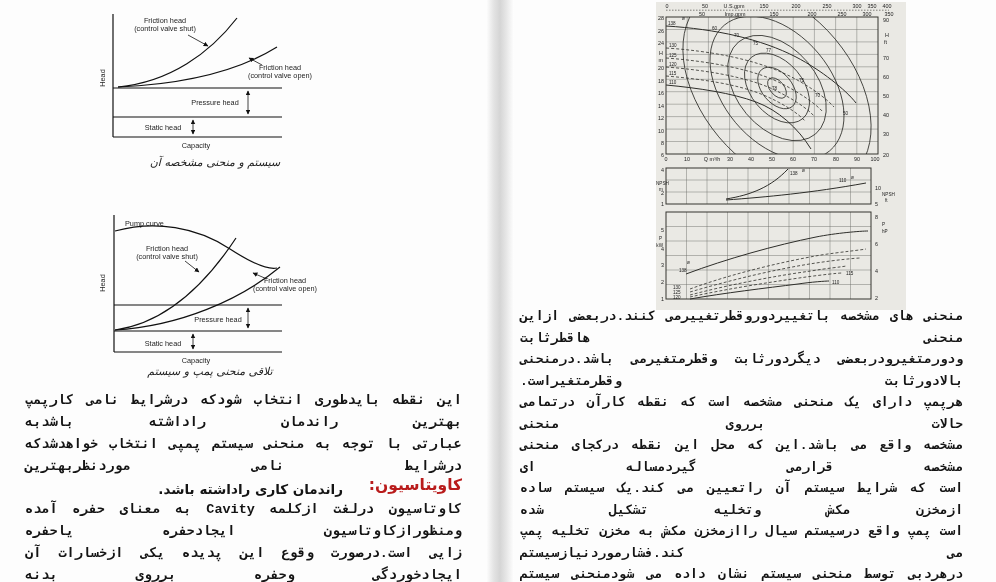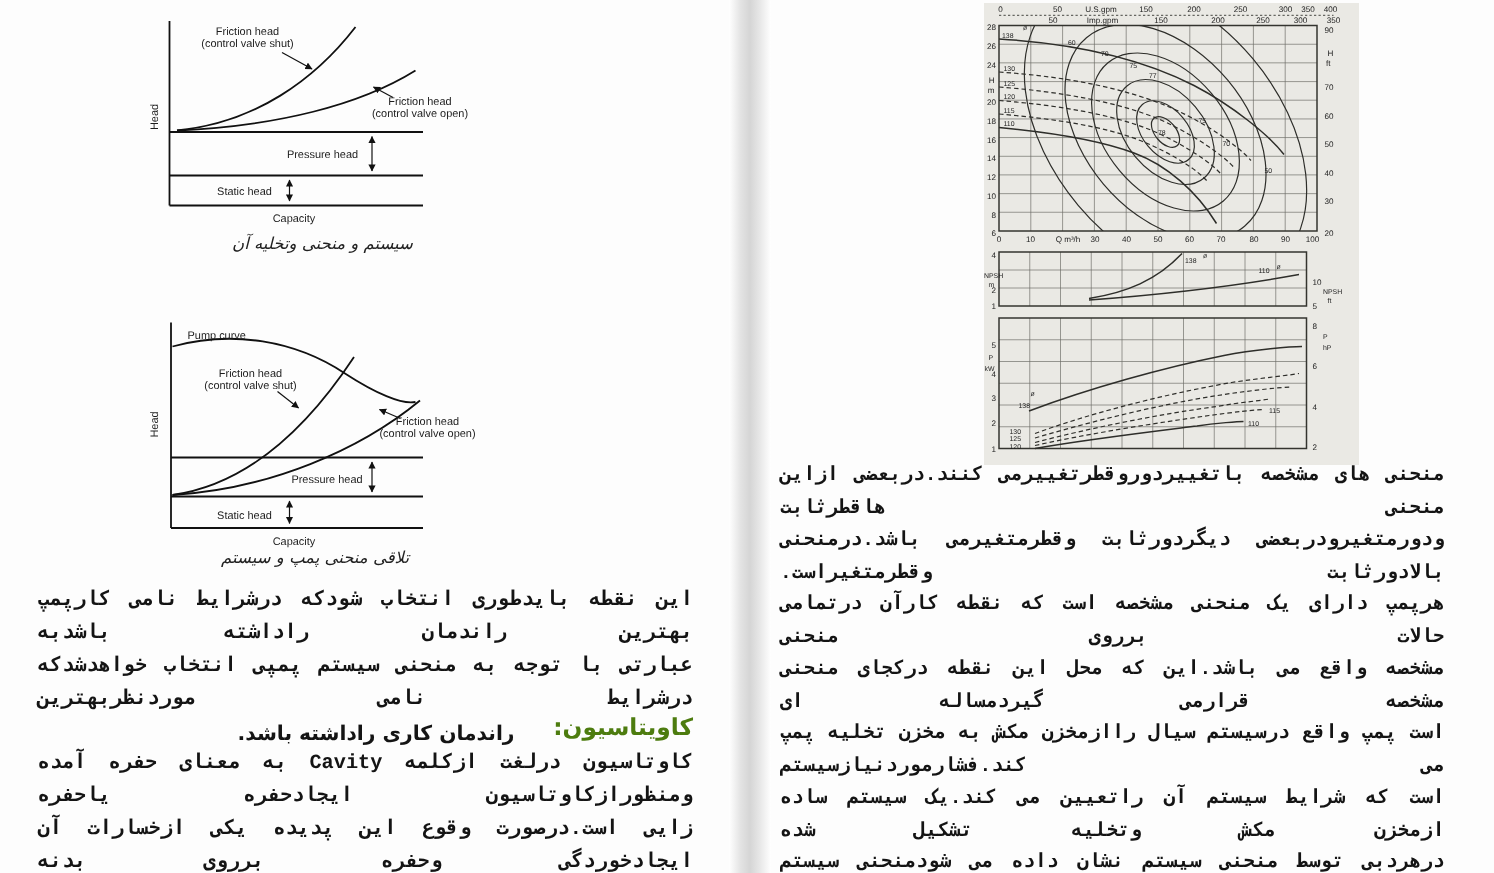--- a/index.html
+++ b/index.html
@@ -12,21 +12,21 @@
   svg text{font-family:"Liberation Sans",sans-serif;fill:#1d1d1d;}
   .fig{position:absolute;}
   .fig text{font-size:7.3px;}
   .caption{position:absolute;direction:rtl;text-align:center;font-size:11px;font-style:italic;color:#222;
     font-family:"DejaVu Sans",sans-serif;}
   .rtl-par{position:absolute;direction:rtl;color:#141414;font-weight:600;}
   .lp{left:25px;width:437px;font-size:13.5px;line-height:22px;}
   .rp{left:6px;width:443px;font-size:13px;line-height:21.5px;}
   .jl{text-align:justify;text-align-last:justify;font-family:Liberation Mono, monospace;}
   .al-r119{text-align:right;padding-right:119px;}
-  .heading{position:absolute;direction:rtl;right:24px;font-size:15.5px;font-weight:bold;color:#4d7c0f;}
+  .heading{position:absolute;direction:rtl;right:24px;font-size:15.5px;font-weight:bold;color:#b91c1c;}
   .scanchart{position:absolute;left:142px;top:2px;width:250px;height:308px;}
   .scanchart svg{display:block;}
   .ct{font-size:5.4px;}
   .t4{font-size:4.6px;}
   .gridline{stroke:#6b6b66;stroke-width:0.45;}
   .pborder{fill:none;stroke:#34342f;stroke-width:1;}
   .curve{fill:none;stroke:#2e2e2a;stroke-width:1;}
   .curved{fill:none;stroke:#2e2e2a;stroke-width:0.8;stroke-dasharray:3,2;}
   .eff{fill:none;stroke:#2e2e2a;stroke-width:0.8;}
   .figline{fill:none;stroke:#111;stroke-width:1.2;}
@@ -55,21 +55,21 @@
       <line class="figthin" x1="108" y1="112" x2="108" y2="126" marker-start="url(#ah)" marker-end="url(#ah)"></line>
       <text x="80" y="15" text-anchor="middle">Friction head</text>
       <text x="80" y="23" text-anchor="middle">(control valve shut)</text>
       <text x="195" y="62" text-anchor="middle">Friction head</text>
       <text x="195" y="70" text-anchor="middle">(control valve open)</text>
       <text x="130" y="97" text-anchor="middle">Pressure head</text>
       <text x="78" y="122" text-anchor="middle">Static head</text>
       <text x="111" y="140" text-anchor="middle">Capacity</text>
       <text x="20" y="70" text-anchor="middle" transform="rotate(-90 20 70)">Head</text>
     </svg>
-    <div class="caption" style="left:110px;top:156px;width:210px;">سیستم و منحنی وتخلیه آن</div>
+    <div class="caption" style="left:110px;top:156px;width:210px;">سیستم و منحنی مشخصه آن</div>
 
     <svg class="fig" style="left:85px;top:205px;" width="300" height="175" viewBox="0 0 300 175">
       <path class="figline" d="M29,10 V147"></path>
       <path class="figline" d="M29,100 H197 M29,126 H197 M29,147 H197"></path>
       <path class="figline" d="M30,26 C70,15 112,22 145,44 C165,57 183,65 192,63"></path>
       <path class="figline" d="M30,125 C80,118 120,80 151,33"></path>
       <path class="figline" d="M30,125 C95,121 155,95 195,62"></path>
       <line class="figthin" x1="100" y1="56" x2="114" y2="67" marker-end="url(#ah)"></line>
       <line class="figthin" x1="182" y1="74" x2="168" y2="68" marker-end="url(#ah)"></line>
       <line class="figthin" x1="163" y1="103" x2="163" y2="123" marker-start="url(#ah)" marker-end="url(#ah)"></line>
@@ -285,19 +285,19 @@
           </g>
         </g>
       </svg>
     </div>
 
     <div class="rtl-par rp" style="top:306px;">
       <div class="jl">منحنی های مشخصه باتغییردوروقطرتغییرمی کنند.دربعضی ازاین منحنی هاقطرثابت</div>
       <div class="jl">ودورمتغیرودربعضی دیگردورثابت وقطرمتغیرمی باشد.درمنحنی بالادورثابت وقطرمتغیراست.</div>
       <div class="jl">هرپمپ دارای یک منحنی مشخصه است که نقطه کارآن درتمامی حالات برروی منحنی</div>
       <div class="jl">مشخصه واقع می باشد.این که محل این نقطه درکجای منحنی مشخصه قرارمی گیردمساله ای</div>
+      <div class="jl">است که شرایط سیستم آن راتعیین می کند.یک سیستم ساده ازمخزن مکش وتخلیه تشکیل شده</div>
       <div class="jl">است پمپ واقع درسیستم سیال راازمخزن مکش به مخزن تخلیه پمپ می کند.فشارموردنیازسیستم</div>
-      <div class="jl">است که شرایط سیستم آن راتعیین می کند.یک سیستم ساده ازمخزن مکش وتخلیه تشکیل شده</div>
       <div class="jl">درهردبی توسط منحنی سیستم نشان داده می شودمنحنی سیستم درانتخاب پمپ اهمیت خاصی</div>
 
     </div>
   </div>
 </div>
 
 </body></html>

